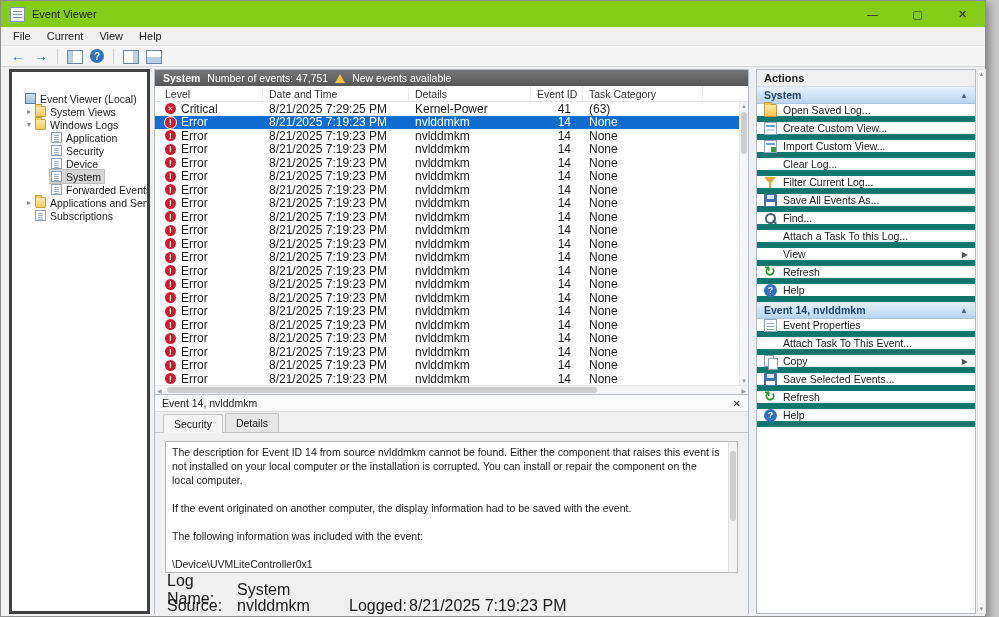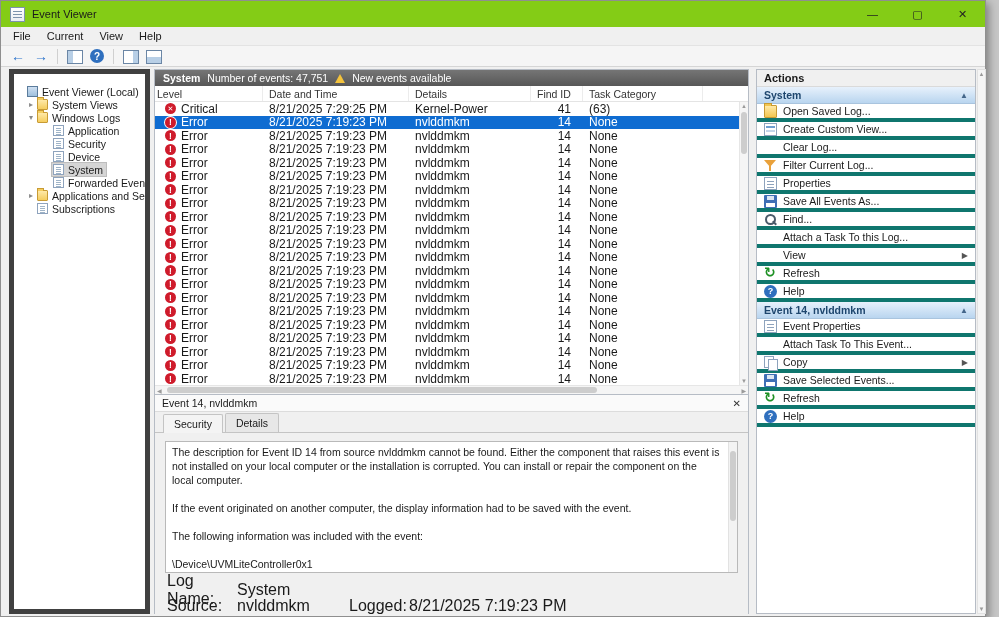--- a/index.html
+++ b/index.html
@@ -22,21 +22,21 @@
 .tb-sep{width:1px;height:15px;background:#d0d0d0;margin:0 3px}
 .ic-tb-back::before{content:"←";color:#2d74cc;font-weight:bold;font-size:14px}
 .ic-tb-forward::before{content:"→";color:#2d74cc;font-weight:bold;font-size:14px}
 .ic-tb-show-console-tree::before{content:"";position:absolute;left:3px;top:3px;width:14px;height:12px;border:1px solid #6b86a5;background:linear-gradient(90deg,#b8cfe6 0 5px,#ffffff 5px)}
 .ic-tb-help::before{content:"?";width:14px;height:14px;border-radius:50%;background:#2f6fbe;color:#fff;font-weight:bold;font-size:10px;display:flex;align-items:center;justify-content:center}
 .ic-tb-show-action-pane::before{content:"";position:absolute;left:3px;top:3px;width:14px;height:12px;border:1px solid #6b86a5;background:linear-gradient(270deg,#b8cfe6 0 5px,#ffffff 5px)}
 .ic-tb-show-preview-pane::before{content:"";position:absolute;left:3px;top:3px;width:14px;height:12px;border:1px solid #6b86a5;background:linear-gradient(#ffffff 0 6px,#b8cfe6 6px)}
 
 .content{position:relative;flex:1;background:#f0f0f0}
 
-#tree-panel{position:absolute;left:8px;top:2px;width:141px;height:545px;background:#fff;border:5px solid #404040;overflow:hidden;padding-top:11px}
+#tree-panel{position:absolute;left:8px;top:2px;width:141px;height:545px;background:#fff;border:3px solid #404040;overflow:hidden;padding-top:20px}
 .tree-item{height:13px;display:flex;align-items:center;font-size:10.5px;white-space:nowrap}
 .tree-item .exp{width:10px;flex:0 0 10px;color:#8a8a8a;font-size:8px;text-align:center}
 .tico{width:11px;height:11px;flex:0 0 11px;margin-right:4px;position:relative;display:inline-block}
 .tree-item .hl{display:flex;align-items:center;padding:0 3px 0 1px;height:13px}
 .tree-item.sel .hl{background:#d5d5d5;outline:1px solid #bdbdbd}
 .tree-item.lvl0{padding-left:2px}
 .tree-item.lvl1{padding-left:12px}
 .tree-item.lvl2{padding-left:28px}
 .ic-console{background:linear-gradient(#cfe0f2,#9fc0dd);border:1px solid #5b7c9c}
 .ic-folder{background:linear-gradient(#ffe9a8,#f5cd5e);border:1px solid #c89b34;border-radius:1px}
@@ -48,21 +48,21 @@
 .log-strip{height:16px;flex:0 0 16px;background:linear-gradient(#757575,#575757);color:#fff;display:flex;align-items:center;padding:0 8px;font-size:10.5px;gap:7px;white-space:nowrap}
 .log-strip .bold{font-weight:bold}
 .warn-ic{width:0;height:0;border-left:5px solid transparent;border-right:5px solid transparent;border-bottom:9px solid #f4c33c;position:relative}
 .table-header{height:16px;flex:0 0 16px;display:flex;align-items:center;border-bottom:1px solid #e4e4e4;color:#333;font-size:10.5px}
 .th{height:100%;display:flex;align-items:center;border-right:1px solid #ececec;padding-left:6px;white-space:nowrap}
 .c-level{width:108px}
 .c-date{width:146px}
 .c-src{width:122px}
 .c-id{width:52px}
 .c-task{width:120px}
-.th.c-level{padding-left:2px}
+.th.c-level{padding-left:10px}
 #event-rows{flex:1;position:relative;overflow:hidden}
 .row{height:13.5px;display:flex;align-items:center;font-size:12px;white-space:nowrap}
 .row .cell{display:flex;align-items:center;overflow:hidden}
 .row .c-level{padding-left:10px}
 .row .c-date,.row .c-src,.row .c-task{padding-left:6px}
 .row .c-id{justify-content:flex-end;padding-right:12px}
 .row.sel{background:#0f6cd1;color:#fff}
 .lvl-ic{width:11px;height:11px;border-radius:50%;background:#cf1b2b;color:#fff;flex:0 0 11px;margin-right:5px;font-style:normal;display:flex;align-items:center;justify-content:center;font-weight:bold}
 .lv-critical::before{content:"✕";font-size:7px}
 .lv-error::before{content:"!";font-size:8.5px}
@@ -90,21 +90,21 @@
 .frow{display:flex;height:16px;align-items:center}
 .flabel{width:70px}
 .fval-w{width:112px}
 .flabel2{width:60px}
 
 #actions-panel{position:absolute;left:755px;top:2px;width:220px;height:545px;background:#fff;border:1px solid #b6bcc5;display:flex;flex-direction:column;overflow:hidden}
 .actions-title{height:17px;flex:0 0 17px;display:flex;align-items:center;padding:0 7px;font-weight:bold;background:#f0f0f0;border-bottom:1px solid #dadada;font-size:11px}
 .actions-list{flex:1;overflow:hidden}
 .sec-header{height:17px;display:flex;align-items:center;padding:0 7px;background:linear-gradient(#e7f1fc,#b9d5ef);border-bottom:1px solid #a9c4de;color:#1e466e;font-weight:bold;font-size:10.5px}
 .sec-header .chev{margin-left:auto;font-size:8px;color:#44668a}
-.act-item{height:18px;display:flex;align-items:center;padding:0 7px;border-bottom:4px solid #0f766e;font-size:10.5px;white-space:nowrap}
+.act-item{height:18px;display:flex;align-items:center;padding:0 7px;border-bottom:6px solid #0f766e;font-size:10.5px;white-space:nowrap}
 .aicon{width:13px;height:13px;flex:0 0 13px;margin-right:6px;position:relative}
 .act-item .sub{margin-left:auto;color:#555;font-size:8px}
 .ai-open-log{background:linear-gradient(#ffe9a8,#f3c64f);border:1px solid #c89b34;border-radius:1px}
 .ai-open-log::before{content:"";position:absolute;left:-1px;top:-3px;width:6px;height:2px;background:#f3c64f;border:1px solid #c89b34;border-bottom:none}
 .ai-custom-view,.ai-import-view,.ai-properties,.ai-event-props{background:#fff;border:1px solid #8ea3bd}
 .ai-custom-view::before{content:"";position:absolute;left:1px;right:1px;top:2px;height:2px;background:#6f9ed0;box-shadow:0 4px 0 #c3d6ea}
 .ai-import-view::before{content:"";position:absolute;left:1px;right:1px;top:2px;height:2px;background:#6f9ed0}
 .ai-import-view::after{content:"";position:absolute;right:0;bottom:0;width:5px;height:5px;background:#3f9e3f}
 .ai-properties::before,.ai-event-props::before{content:"";position:absolute;left:2px;right:2px;top:3px;height:1px;background:#8ea3bd;box-shadow:0 3px 0 #8ea3bd,0 6px 0 #8ea3bd}
 .ai-filter::before{content:"";position:absolute;left:0;top:1px;border-left:6px solid transparent;border-right:6px solid transparent;border-top:7px solid #e9a13b}
@@ -236,21 +236,21 @@
       <div class="log-strip">
         <span class="bold">System</span>
         <span>Number of events: 47,751</span>
         <span class="warn-ic"></span>
         <span>New events available</span>
       </div>
       <div class="table-header">
           <span class="th c-level">Level</span>
           <span class="th c-date">Date and Time</span>
           <span class="th c-src">Details</span>
-          <span class="th c-id">Find ID</span>
+          <span class="th c-id">Event ID</span>
           <span class="th c-task">Task Category</span>
         </div>
       <div id="event-rows">
         <div class="row">
     <span class="cell c-level">
               <i class="lvl-ic lv-critical"></i>
               <span class="txt">Critical</span>
             </span>
     <span class="cell c-date">8/21/2025 7:29:25 PM</span>
     <span class="cell c-src">Kernel-Power</span>
@@ -517,32 +517,32 @@
     <span class="aicon ai-open-log"></span>
     <span class="alabel">Open Saved Log...</span>
     <span class="sub"></span>
   </div>
           <div class="act-item">
     <span class="aicon ai-custom-view"></span>
     <span class="alabel">Create Custom View...</span>
     <span class="sub"></span>
   </div>
           <div class="act-item">
+    <span class="aicon ai-import-view"></span>
+    <span class="alabel">Import Custom View...</span>
+    <span class="sub"></span>
+  </div>
+          <div class="act-item">
     <span class="aicon"></span>
     <span class="alabel">Clear Log...</span>
     <span class="sub"></span>
   </div>
           <div class="act-item">
     <span class="aicon ai-filter"></span>
     <span class="alabel">Filter Current Log...</span>
-    <span class="sub"></span>
-  </div>
-          <div class="act-item">
-    <span class="aicon ai-properties"></span>
-    <span class="alabel">Properties</span>
     <span class="sub"></span>
   </div>
           <div class="act-item">
     <span class="aicon ai-save"></span>
     <span class="alabel">Save All Events As...</span>
     <span class="sub"></span>
   </div>
           <div class="act-item">
     <span class="aicon ai-find"></span>
     <span class="alabel">Find...</span>

